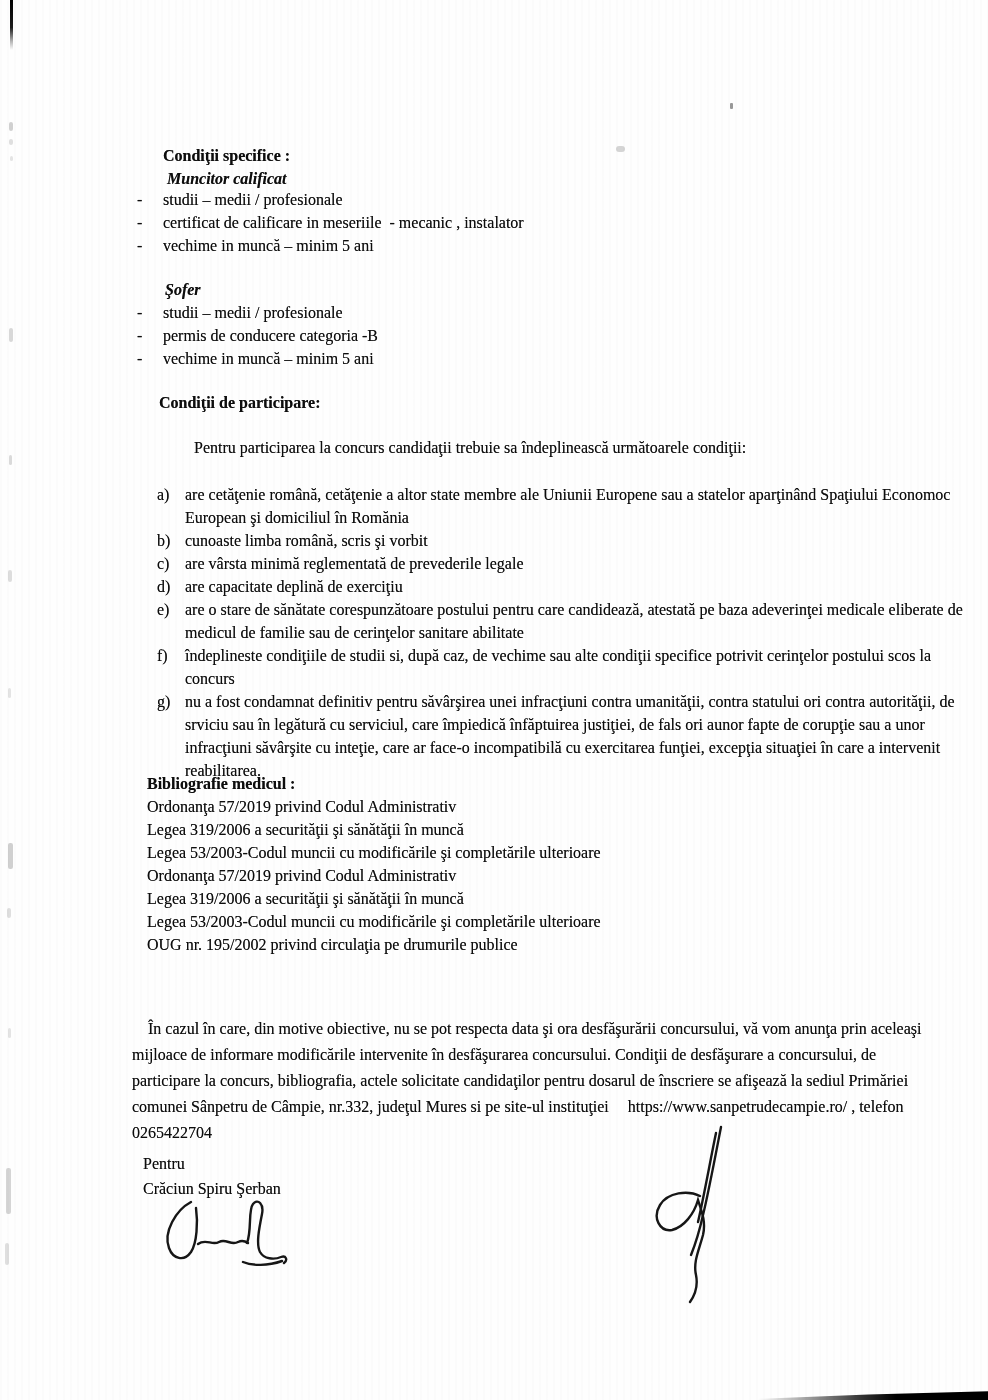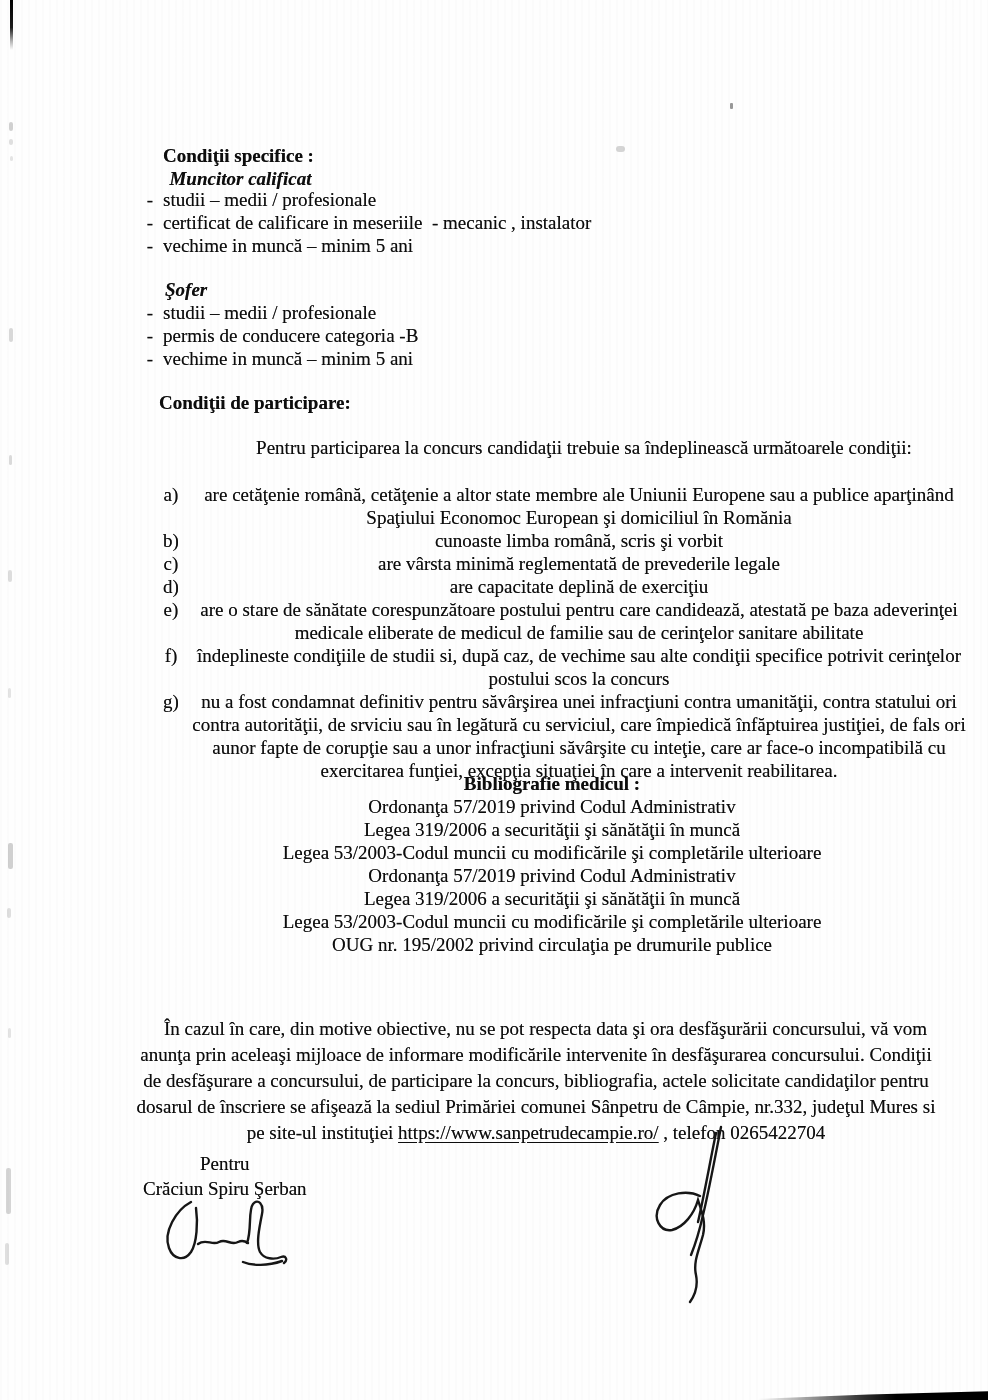--- a/index.html
+++ b/index.html
@@ -12,34 +12,33 @@
     color:#0d0d0d;
   }
   .page {
     position:absolute; inset:0;
     background:
       repeating-linear-gradient(90deg, rgba(0,0,0,0.012) 0 2px, rgba(0,0,0,0) 2px 7px),
       #fefefe;
   }
   .abs { position:absolute; }
   .txt {
-    font-size:19px; line-height:23px; color:#0d0d0d;
+    font-size:16px; line-height:23px; color:#0d0d0d;
     white-space:pre-wrap;
     text-shadow: 0 0 0.4px rgba(0,0,0,0.55);
-    text-align: center;
   }
   .bold { font-weight:700; }
   .italic { font-style:italic; }
   .dash-row { display:flex; }
   .dash-marker { width:26px; flex:0 0 26px; }
   .letter-row { display:flex; align-items:flex-start; }
   .letter-label { width:28px; flex:0 0 28px; }
   .letter-text { width:788px; }
   .para { width:808px; text-indent:15px; line-height:26px; }
-  .link-underline { text-decoration:underline; text-underline-offset:3px; }
+  .link-underline { text-underline-offset:3px;margin-left:15px; }
   .sig-svg { position:absolute; pointer-events:none; }
   .sig-svg path { fill:none; stroke:#161616; stroke-width:2.4; stroke-linecap:round; }
   .artifact { position:absolute; }
 </style>
 </head>
 <body>
 
 <div class="page">
 
   <div class="artifact" style="left:10px;top:0;width:3px;height:50px;background:linear-gradient(#000 0%,#1c1c1c 55%,rgba(0,0,0,0.3) 82%,rgba(0,0,0,0) 100%);"></div>
@@ -98,21 +97,21 @@
     </div>
   </div>
 
   <div class="abs txt bold" style="left:159px;top:391px;">Condiţii de participare:</div>
 
   <div class="abs txt" style="left:194px;top:436px;width:780px;">Pentru participarea la concurs candidaţii trebuie sa îndeplinească următoarele condiţii:</div>
 
   <div class="abs" style="left:157px;top:483px;">
     <div class="letter-row">
       <span class="txt letter-label">a)</span>
-      <span class="txt letter-text">are cetăţenie română, cetăţenie a altor state membre ale Uniunii Europene sau a publice aparţinând Spaţiului Economoc European şi domiciliul în Romănia</span>
+      <span class="txt letter-text">are cetăţenie română, cetăţenie a altor state membre ale Uniunii Europene sau a statelor aparţinând Spaţiului Economoc European şi domiciliul în Romănia</span>
     </div>
     <div class="letter-row">
       <span class="txt letter-label">b)</span>
       <span class="txt letter-text">cunoaste limba română, scris şi vorbit</span>
     </div>
     <div class="letter-row">
       <span class="txt letter-label">c)</span>
       <span class="txt letter-text">are vârsta minimă reglementată de prevederile legale</span>
     </div>
     <div class="letter-row">

